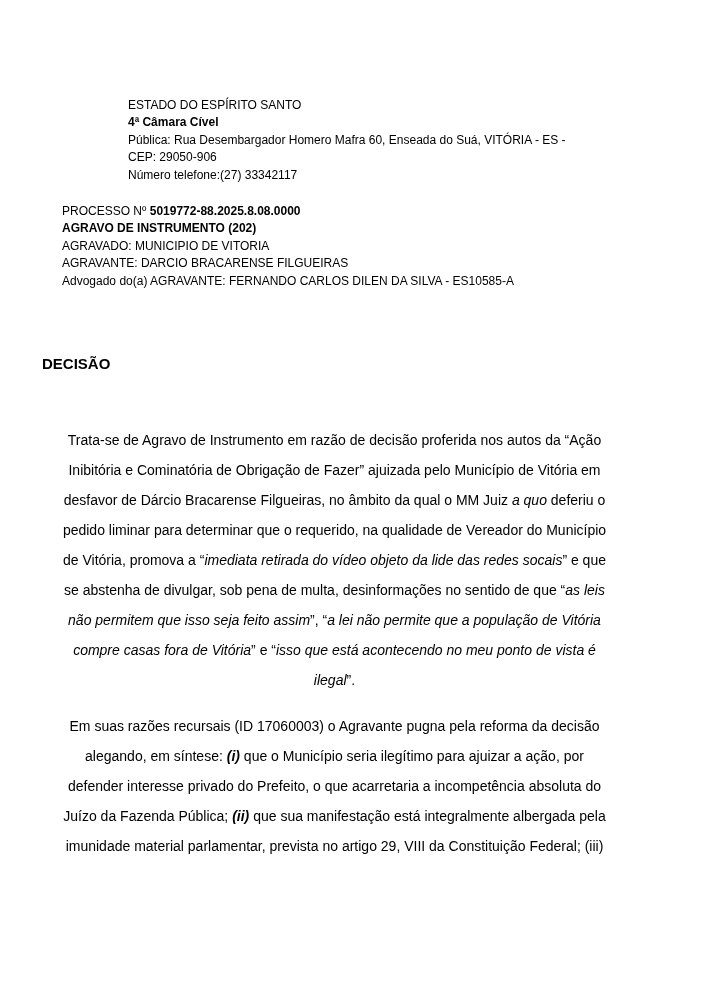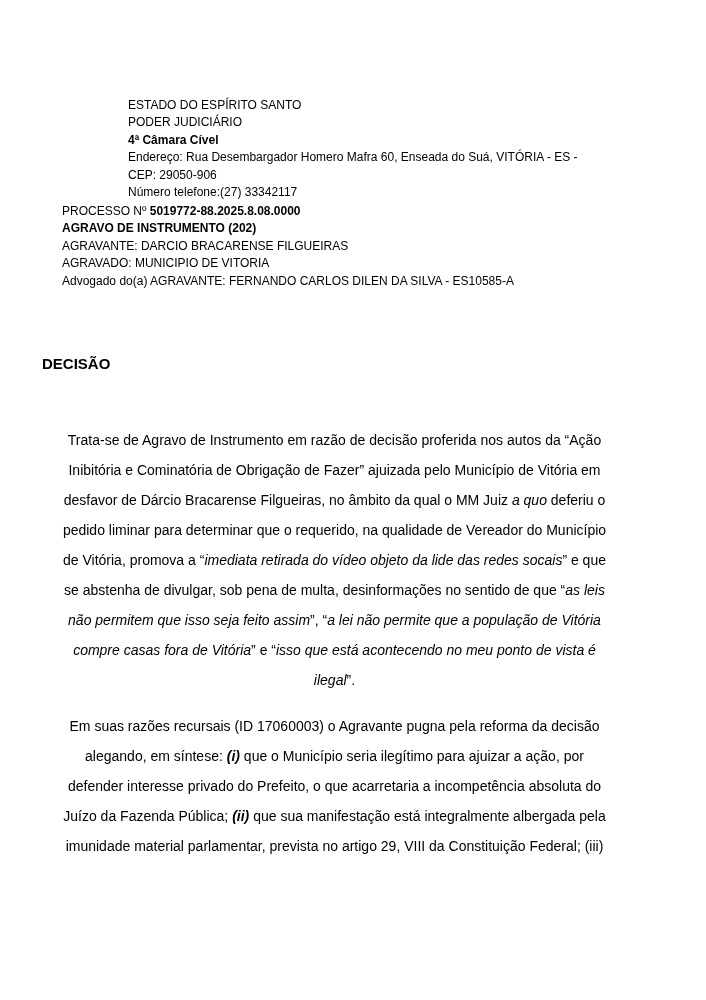--- a/index.html
+++ b/index.html
@@ -57,32 +57,31 @@
     white-space: nowrap;
   }
 </style>
 </head>
 <body>
 
 <div class="page">
 
   <div class="court-header">
     <div>ESTADO DO ESPÍRITO SANTO</div>
-    <div>PODER JUDICIÁRIO</div>
     <div class="bold">4ª Câmara Cível</div>
-    <div>Endereço: Rua Desembargador Homero Mafra 60, Enseada do Suá, VITÓRIA - ES -</div>
+    <div>Pública: Rua Desembargador Homero Mafra 60, Enseada do Suá, VITÓRIA - ES -</div>
     <div>CEP: 29050-906</div>
     <div>Número telefone:(27) 33342117</div>
   </div>
 
   <div class="case-info">
     <div><span>PROCESSO Nº </span><span class="bold">5019772-88.2025.8.08.0000</span></div>
     <div class="bold">AGRAVO DE INSTRUMENTO (202)</div>
+    <div>AGRAVADO: MUNICIPIO DE VITORIA</div>
     <div>AGRAVANTE: DARCIO BRACARENSE FILGUEIRAS</div>
-    <div>AGRAVADO: MUNICIPIO DE VITORIA</div>
     <div>Advogado do(a) AGRAVANTE: FERNANDO CARLOS DILEN DA SILVA - ES10585-A</div>
   </div>
 
   <div class="decision-title">DECISÃO</div>
 
   <div class="decision-body">
       <p><span>Trata-se de Agravo de Instrumento em razão de decisão proferida nos autos da “Ação Inibitória e Cominatória de Obrigação de Fazer” ajuizada pelo Município de Vitória em desfavor de Dárcio Bracarense Filgueiras, no âmbito da qual o MM Juiz </span><span class="seg-italic">a quo</span><span> deferiu o pedido liminar para determinar que o requerido, na qualidade de Vereador do Município de Vitória, promova a “</span><span class="seg-italic">imediata retirada do vídeo objeto da lide das redes socais</span><span>” e que se abstenha de divulgar, sob pena de multa, desinformações no sentido de que “</span><span class="seg-italic">as leis não permitem que isso seja feito assim</span><span>”, “</span><span class="seg-italic">a lei não permite que a população de Vitória compre casas fora de Vitória</span><span>” e “</span><span class="seg-italic">isso que está acontecendo no meu ponto de vista é ilegal</span><span>”.</span></p>
       <p><span>Em suas razões recursais (ID 17060003) o Agravante pugna pela reforma da decisão alegando, em síntese: </span><span class="seg-bold-italic">(i)</span><span> que o Município seria ilegítimo para ajuizar a ação, por defender interesse privado do Prefeito, o que acarretaria a incompetência absoluta do Juízo da Fazenda Pública; </span><span class="seg-bold-italic">(ii)</span><span> que sua manifestação está integralmente albergada pela imunidade material parlamentar, prevista no artigo 29, VIII da Constituição Federal; (iii) que a determinação de abstenção futura configuraria inaceitável censura prévia ao discurso político e ao exercício de seu mandato.</span></p>
     </div>
 

